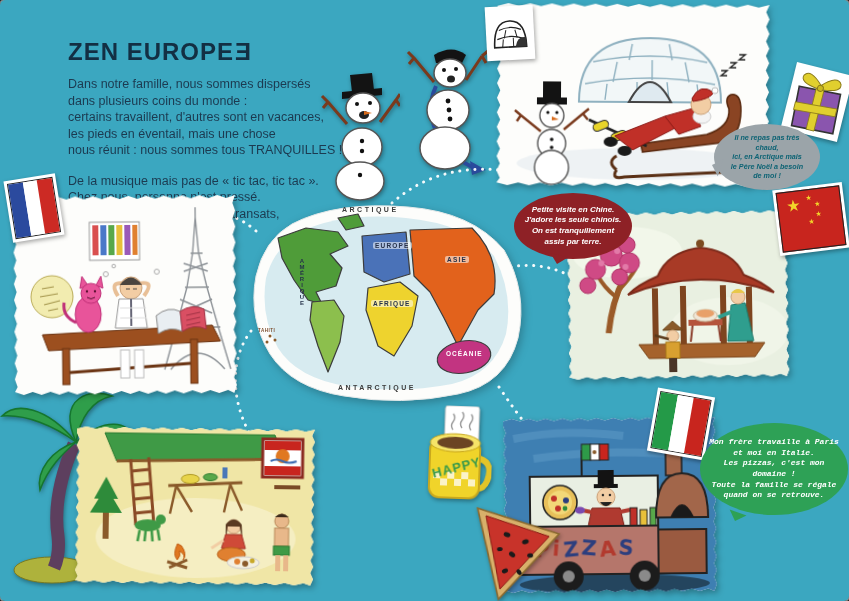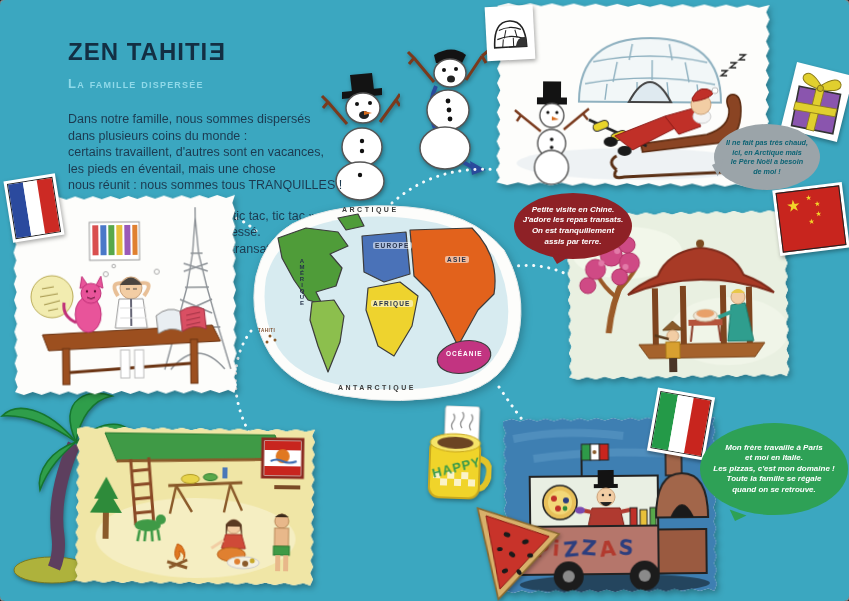--- a/index.html
+++ b/index.html
@@ -46,21 +46,21 @@
   }
   .bubble::after { content:""; position:absolute; width:0; height:0; border:9px solid transparent; }
   .b-paris { left:104px; top:202px; width:134px; height:62px; background:#1E9AD5; color:#fff; }
   .b-paris::after { bottom:-15px; left:52px; border-top-color:#1E9AD5; transform:rotate(-18deg); }
   .b-arctic { left:714px; top:124px; width:106px; height:66px; background:#9BA4A9; color:#0D6374; font-size:7.2px; }
   .b-arctic::after { left:-11px; bottom:16px; border-right-color:#9BA4A9; transform:rotate(18deg); }
   .b-china { left:514px; top:193px; width:118px; height:66px; background:#8E2126; color:#fff; }
   .b-china::after { bottom:-14px; left:34px; border-top-color:#8E2126; transform:rotate(14deg); }
   .b-tahiti { left:284px; top:448px; width:132px; height:88px; background:#F2DA33; color:#0D6374; font-size:7.5px; }
   .b-tahiti::after { left:-12px; top:44px; border-right-color:#F2DA33; transform:rotate(-12deg); }
-  .b-italy { left:700px; top:423px; width:148px; height:92px; background:#2EA156; color:#fff; }
+  .b-italy { left:700px; top:423px; width:148px; height:92px; background:#2EA156; color:#fff;font-family:Liberation Mono, monospace; }
   .b-italy::after { bottom:-15px; left:26px; border-top-color:#2EA156; transform:rotate(20deg); }
 
   
   .flag-inner { width:100%; height:100%; display:flex; border:1.5px solid #222; box-sizing:border-box; }
   .fr-flag { left:8px; top:177px; width:46px; height:56px; transform:rotate(-9deg); z-index:5; }
   .it-flag { left:652px; top:392px; width:52px; height:58px; transform:rotate(10deg); z-index:5; }
   .stripe { flex:1; }
   .cn-flag { left:776px; top:186px; width:64px; height:60px; transform:rotate(-7deg); z-index:5; }
   .cn-inner { position:relative; width:100%; height:100%; background:#C8251E; border:1.5px solid #222; box-sizing:border-box; }
   .cn-inner span { position:absolute; color:#F2D32A; line-height:1; }
@@ -83,22 +83,21 @@
     <g fill="none" stroke="#ffffff" stroke-width="3" stroke-linecap="round" stroke-dasharray="0.1 7.5" opacity="0.95">
       <path d="M256 231 Q230 208 202 216"></path>
       <path d="M392 203 Q436 164 500 170"></path>
       <path d="M489 273 Q534 256 572 277"></path>
       <path d="M251 331 C227 362 233 408 253 439"></path>
       <path d="M499 387 Q515 411 531 431"></path>
     </g>
   </svg>
 
   <div class="abs text-block z-low">
-    <h1 class="title"><span>ZEN TAHITI</span><span class="flip">E</span></h1>
-    <div class="subtitle">La famille dispersée</div>
+    <h1 class="title"><span>ZEN EUROPE</span><span class="flip">E</span></h1>
     <p class="para prelines">Dans notre famille, nous sommes dispersés
 dans plusieurs coins du monde :
 certains travaillent, d'autres sont en vacances,
 les pieds en éventail, mais une chose
 nous réunit : nous sommes tous TRANQUILLES !</p>
     <p class="para prelines">De la musique mais pas de « tic tac, tic tac ».
 Chez nous, personne n'est pressé.
 Les horloges s'arrêtent et les transats,
 nous, on aime ça !</p>
   </div>
@@ -569,26 +568,26 @@
         <ellipse cx="48" cy="38" rx="3.4" ry="2.4" transform="rotate(-15 48 38)"></ellipse>
         <ellipse cx="34" cy="50" rx="3.4" ry="2.4" transform="rotate(40 34 50)"></ellipse>
         <ellipse cx="52" cy="52" rx="3" ry="2.2" transform="rotate(10 52 52)"></ellipse>
         <ellipse cx="26" cy="66" rx="3.2" ry="2.3" transform="rotate(-25 26 66)"></ellipse>
         <ellipse cx="40" cy="68" rx="3" ry="2.2" transform="rotate(55 40 68)"></ellipse>
         <ellipse cx="22" cy="44" rx="2.8" ry="2" transform="rotate(0 22 44)"></ellipse>
       </g>
     </svg>
   </div>
 
-  <div class="bubble b-arctic prelines">Il ne fait pas très chaud,
+  <div class="bubble b-arctic prelines">Il ne repas pas très chaud,
 ici, en Arctique mais
 le Père Noël a besoin
 de moi !</div>
   <div class="bubble b-china prelines">Petite visite en Chine.
-J'adore les repas transats.
+J'adore les seule chinois.
 On est tranquillement
 assis par terre.</div>
   <div class="bubble b-italy prelines">Mon frère travaille à Paris
 et moi en Italie.
 Les pizzas, c'est mon domaine !
 Toute la famille se régale
 quand on se retrouve.</div>
 
 </div>
 

